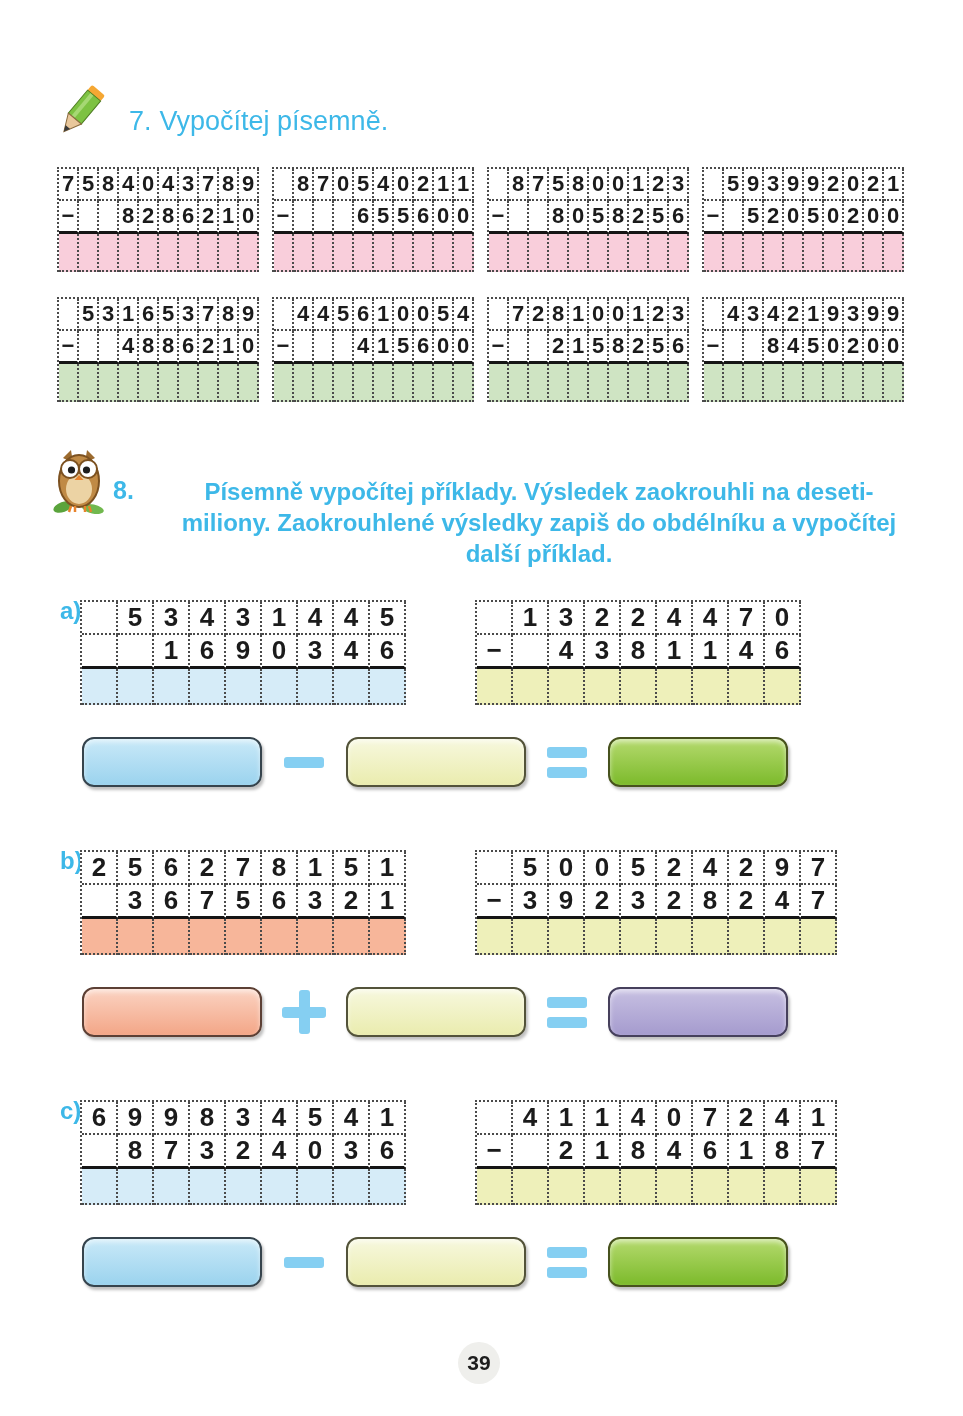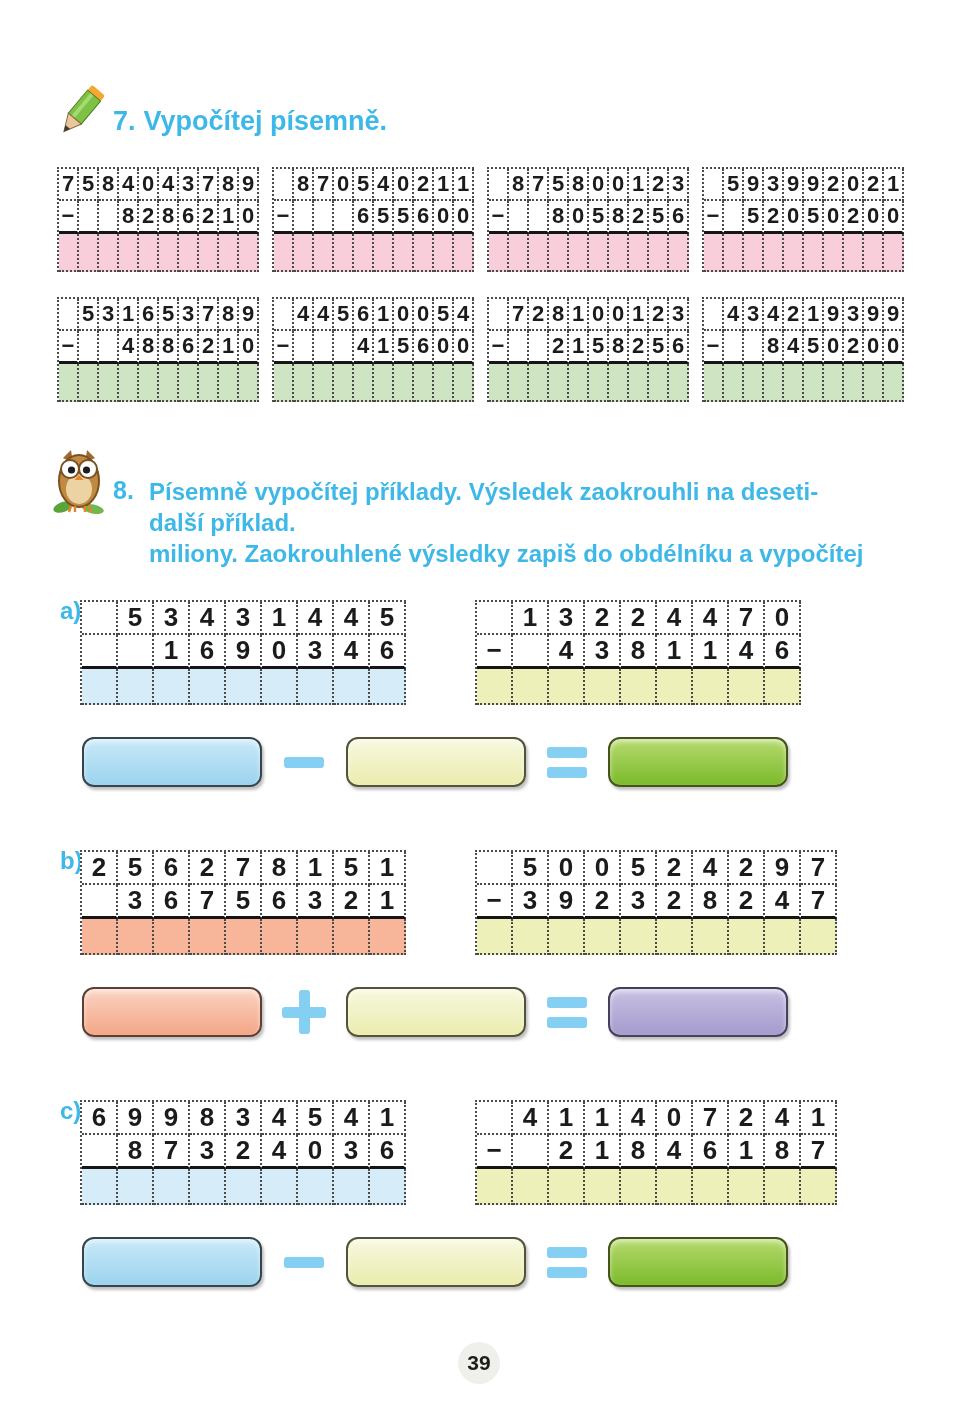--- a/index.html
+++ b/index.html
@@ -1,24 +1,24 @@
 <!DOCTYPE html>
 <html><head>
 <meta charset="utf-8">
 <style>
   html,body{margin:0;padding:0;}
   body{
     width:963px;height:1416px;position:relative;background:#ffffff;
     font-family:"Liberation Sans","DejaVu Sans",sans-serif;overflow:hidden;
   }
-  .h-title{color:var(--accent);font-weight:bold;}
+  .h-title{color:var(--accent);font-weight:normal;margin-left:16px;}
   #ex7-title{position:absolute;left:113px;top:106px;font-size:27px;}
   #ex7-title span{margin-right:8px;}
   #ex8-number{position:absolute;left:113px;top:476px;font-size:25px;color:var(--accent);font-weight:bold;}
-  #ex8-lines{position:absolute;left:149px;top:476px;font-size:24px;line-height:31px;color:var(--accent);font-weight:bold;width:780px;}
+  #ex8-lines{position:absolute;left:149px;top:476px;font-size:24px;line-height:31px;color:var(--accent);font-weight:bold;width:780px;text-align:center;}
   
   .grid{
     display:grid;grid-template-columns:repeat(var(--cols),var(--cw));
     border-top:2px dotted var(--gl);border-left:2px dotted var(--gl);
     width:max-content;background:#fff;position:absolute;
   }
   .cell{
     border-right:2px dotted var(--gl);border-bottom:2px dotted var(--gl);
     display:flex;align-items:center;justify-content:center;
     font-weight:bold;color:#1b1b1b;height:var(--ch);
@@ -345,22 +345,22 @@
     <circle cx="19" cy="21" r="9" fill="#ffffff" stroke="#7c5120" stroke-width="2"></circle>
     <circle cx="37" cy="21" r="9" fill="#ffffff" stroke="#7c5120" stroke-width="2"></circle>
     <circle cx="20.5" cy="22" r="3.6" fill="#1d1d1d"></circle>
     <circle cx="35.5" cy="22" r="3.6" fill="#1d1d1d"></circle>
     <polygon points="28,27 23.5,32 32.5,32" fill="#e8832c"></polygon>
     <path d="M20 58 l-2 6 M24 58 l0 6 M34 58 l0 6 M38 58 l2 6" stroke="#e8832c" stroke-width="2.5" fill="none"></path>
   </svg>
   <div id="ex8-number">8.</div>
   <div id="ex8-lines">
     <div>Písemně vypočítej příklady. Výsledek zaokrouhli na deseti-</div>
+    <div>miliony. Zaokrouhlené výsledky zapiš do obdélníku a vypočítej</div>
     <div>další příklad.</div>
-    <div>miliony. Zaokrouhlené výsledky zapiš do obdélníku a vypočítej</div>
   </div>
 
   <div class="sec-label" style="top:597px;">a)</div>
   <div class="grid grid-large" style="left: 80px; top: 600px; --cols: 9;">
       <div class="cell"></div>
       <div class="cell">5</div>
       <div class="cell">3</div>
       <div class="cell">4</div>
       <div class="cell">3</div>
       <div class="cell">1</div>

